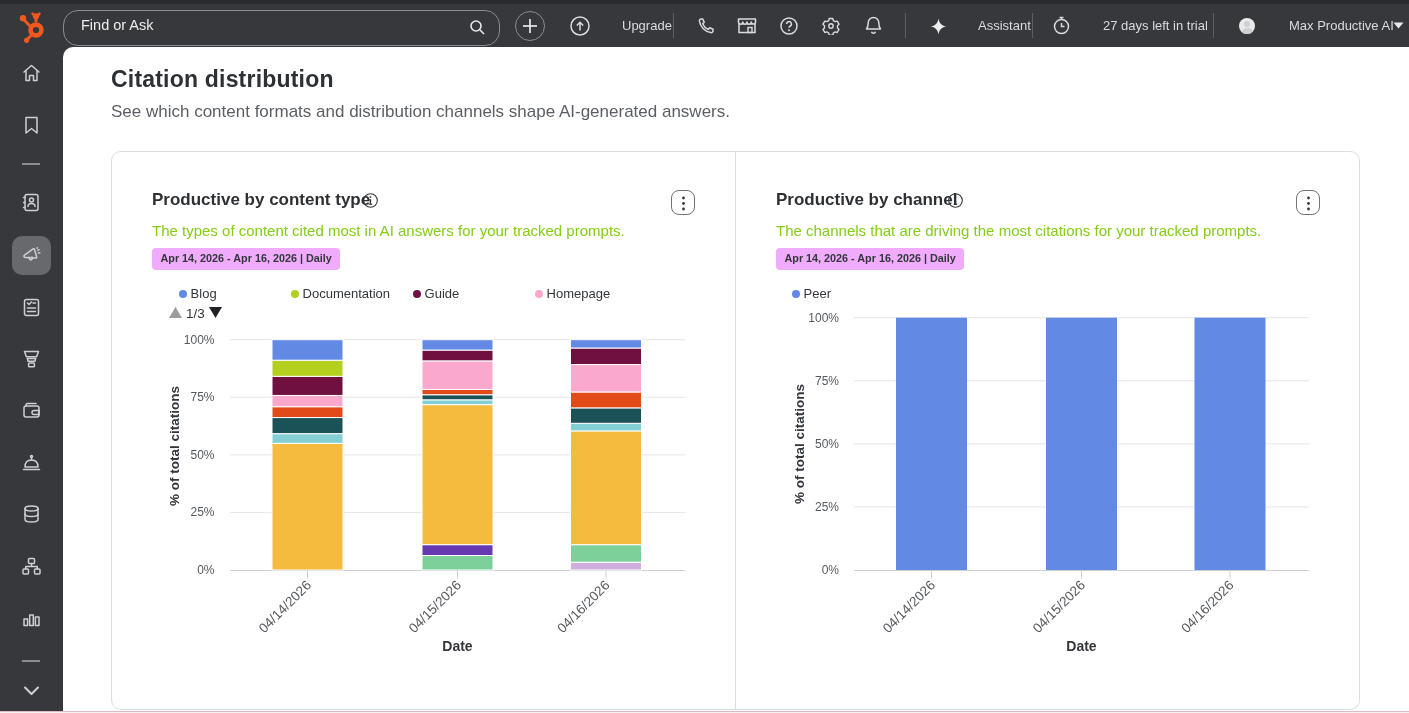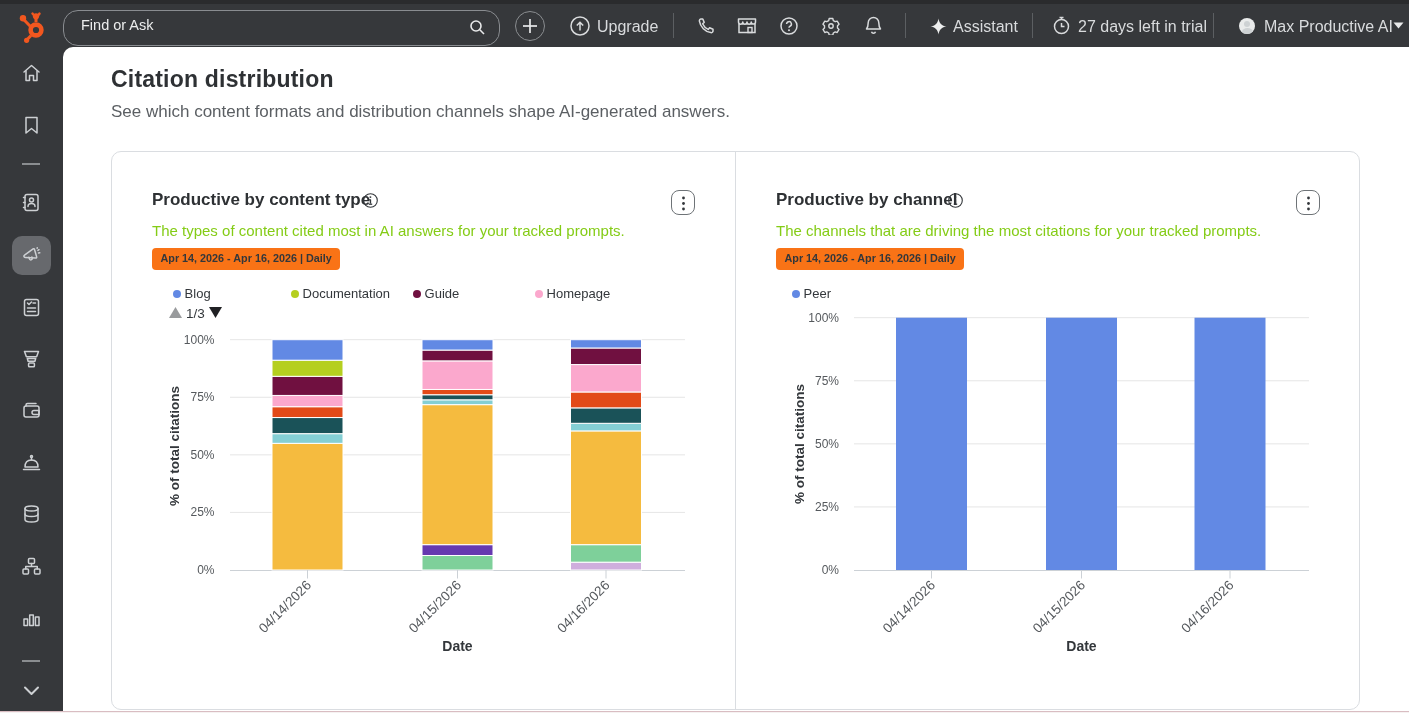--- a/index.html
+++ b/index.html
@@ -5,41 +5,41 @@
   * { margin:0; padding:0; box-sizing:border-box; }
   html,body { width:1409px; height:713px; overflow:hidden; }
   body { font-family:"Liberation Sans", sans-serif; background:#36383b; position:relative; }
   .abs { position:absolute; }
   #topstrip { left:0; top:0; width:1409px; height:4px; background:#2a2b2d; }
   #panel { left:63px; top:47px; width:1346px; height:666px; background:#fff; border-radius:10px 0 0 0; }
   #botline { left:0; top:710.5px; width:1409px; height:1.3px; background:#d9bdc2; z-index:50; }
   #botwhite { left:0; top:711.8px; width:1409px; height:1.2px; background:#f6f2f2; z-index:50; }
 
   
-  .tb-txt { color:#d9dbdd; font-size:16px; }
+  .tb-txt { color:#d9dbdd; font-size:13px;margin-left:25px; }
   #search { left:63px; top:10px; width:437px; height:36px; border:1px solid #898c90; border-radius:15px; }
   #search span { position:absolute; left:17px; top:6px; font-size:14.5px; color:#eceded; }
   #plusbtn { left:515px; top:11px; width:30px; height:30px; border:1px solid #8a8d90; border-radius:50%; }
   .tbdiv { top:13px; width:1px; height:25px; background:#5c5f62; }
 
   
   #selbg { left:11.5px; top:235.5px; width:39px; height:39px; background:#67696d; border-radius:10px; }
   .sbdiv { left:22px; width:18px; height:1.5px; background:#8a8d90; }
 
   
   #h1 { left:111px; top:66px; font-size:23px; font-weight:bold; color:#2e3134; letter-spacing:0.2px; }
   #sub1 { left:111px; top:101.5px; font-size:17px; color:#5b5f63; }
 
   
   #card { left:111px; top:151px; width:1249px; height:559px; border:1px solid #dadde1; border-radius:10px; background:#fff; }
   #carddiv { left:734.5px; top:151px; width:1px; height:559px; background:#dadde1; }
 
   .ctitle { font-size:17px; font-weight:bold; color:#2e3134; }
   .csub { font-size:15px; color:#84cc16; }
-  .tag { height:21.5px; line-height:21.5px; background:#f97316; border-radius:4px; font-size:10.8px; font-weight:bold; color:#33373b; padding:0 8.5px; }
+  .tag { height:21.5px; line-height:21.5px; background:#f0abfc; border-radius:4px; font-size:10.8px; font-weight:bold; color:#33373b; padding:0 8.5px; }
   .legend-dot { width:8px; height:8px; border-radius:50%; display:inline-block; }
 </style>
 </head>
 <body>
 <div id="topstrip" class="abs"></div>
 <div id="panel" class="abs"></div>
 <div id="botline" class="abs"></div>
 <div id="botwhite" class="abs"></div>
 
 <svg class="abs" style="left:14px; top:8px;" width="36" height="36" viewBox="0 0 36 36">
@@ -239,21 +239,21 @@
   <svg class="abs" style="left:10px; top:5px;" width="3" height="15" viewBox="0 0 3 15">
       <circle cx="1.5" cy="2" r="1.4" fill="#33373b"></circle>
       <circle cx="1.5" cy="7.5" r="1.4" fill="#33373b"></circle>
       <circle cx="1.5" cy="13" r="1.4" fill="#33373b"></circle>
     </svg>
 </div>
 <div class="abs csub" style="left:152px; top:222px;">The types of content cited most in AI answers for your tracked prompts.</div>
 <div class="abs tag" style="left:152px; top:248px;">Apr 14, 2026 - Apr 16, 2026 | Daily</div>
 
 <div class="abs" style="left:169px; top:286px; width:560px; font-size:13px; color:#33373b;">
-  <span style="position:absolute; left:4px;"><span class="legend-dot" style="background:#6289e4;"></span>&nbsp;Blog</span>
+  <span style="position:absolute; left:10px;"><span class="legend-dot" style="background:#6289e4;"></span>&nbsp;Blog</span>
   <span style="position:absolute; left:122px;"><span class="legend-dot" style="background:#b5cf1f;"></span>&nbsp;Documentation</span>
   <span style="position:absolute; left:244px;text-align:center;"><span class="legend-dot" style="background:#701040;"></span>&nbsp;Guide</span>
   <span style="position:absolute; left:366px;"><span class="legend-dot" style="background:#fba8cd;"></span>&nbsp;Homepage</span>
 </div>
 <div class="abs" style="left:169px; top:305px; height:16px;">
   <svg class="abs" style="left:0px; top:1.5px;" width="13" height="11" viewBox="0 0 13 11">
       <path d="M6.5 0 L13 11 H0 Z" fill="#999b9d"></path>
     </svg>
   <span class="abs" style="left:17px; top:1px; font-size:13.5px; color:#33373b;">1/3</span>
   <svg class="abs" style="left:40px; top:1.5px;" width="13" height="11" viewBox="0 0 13 11">

